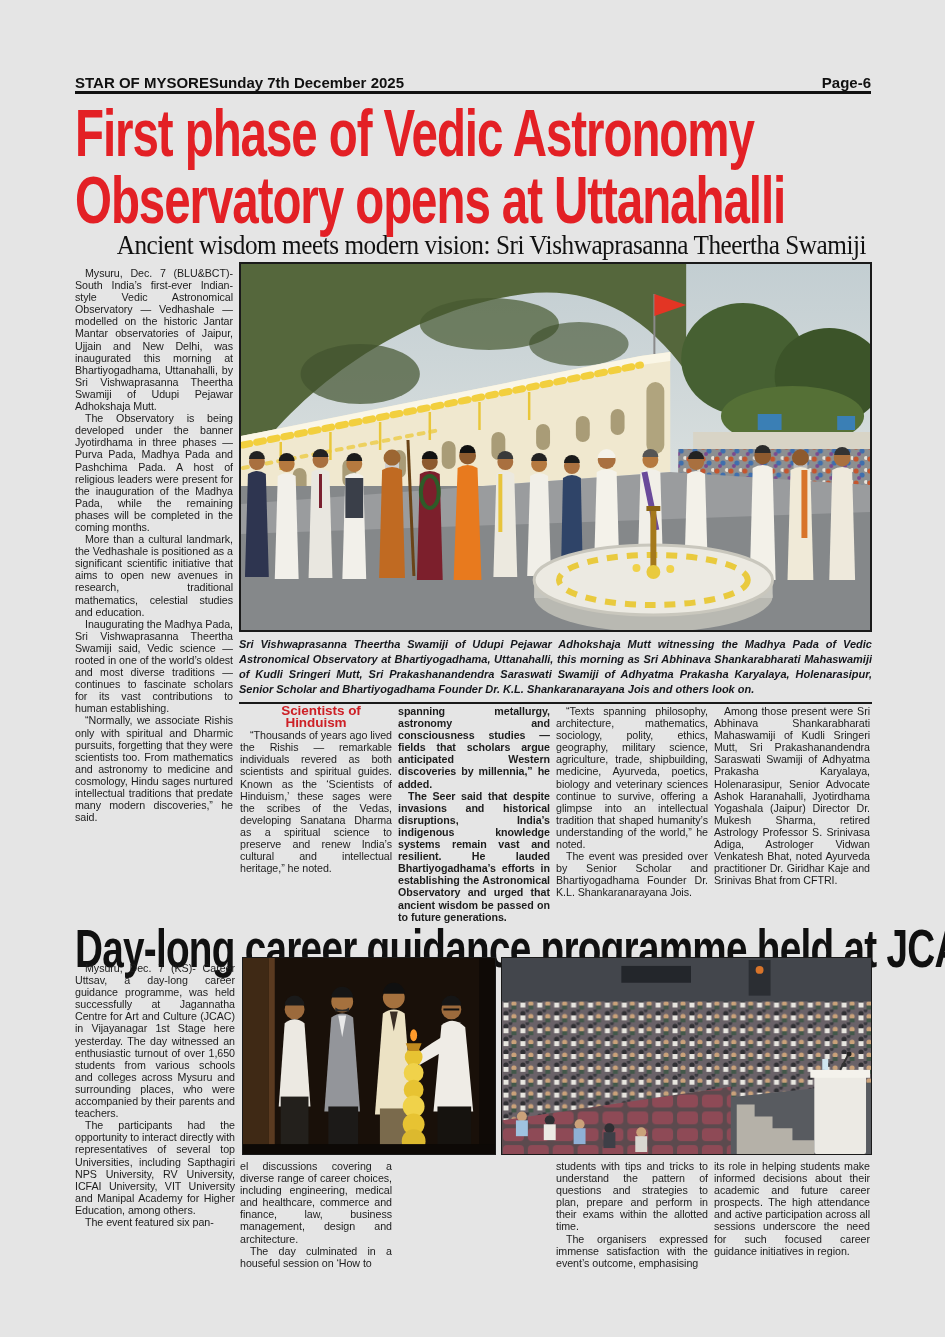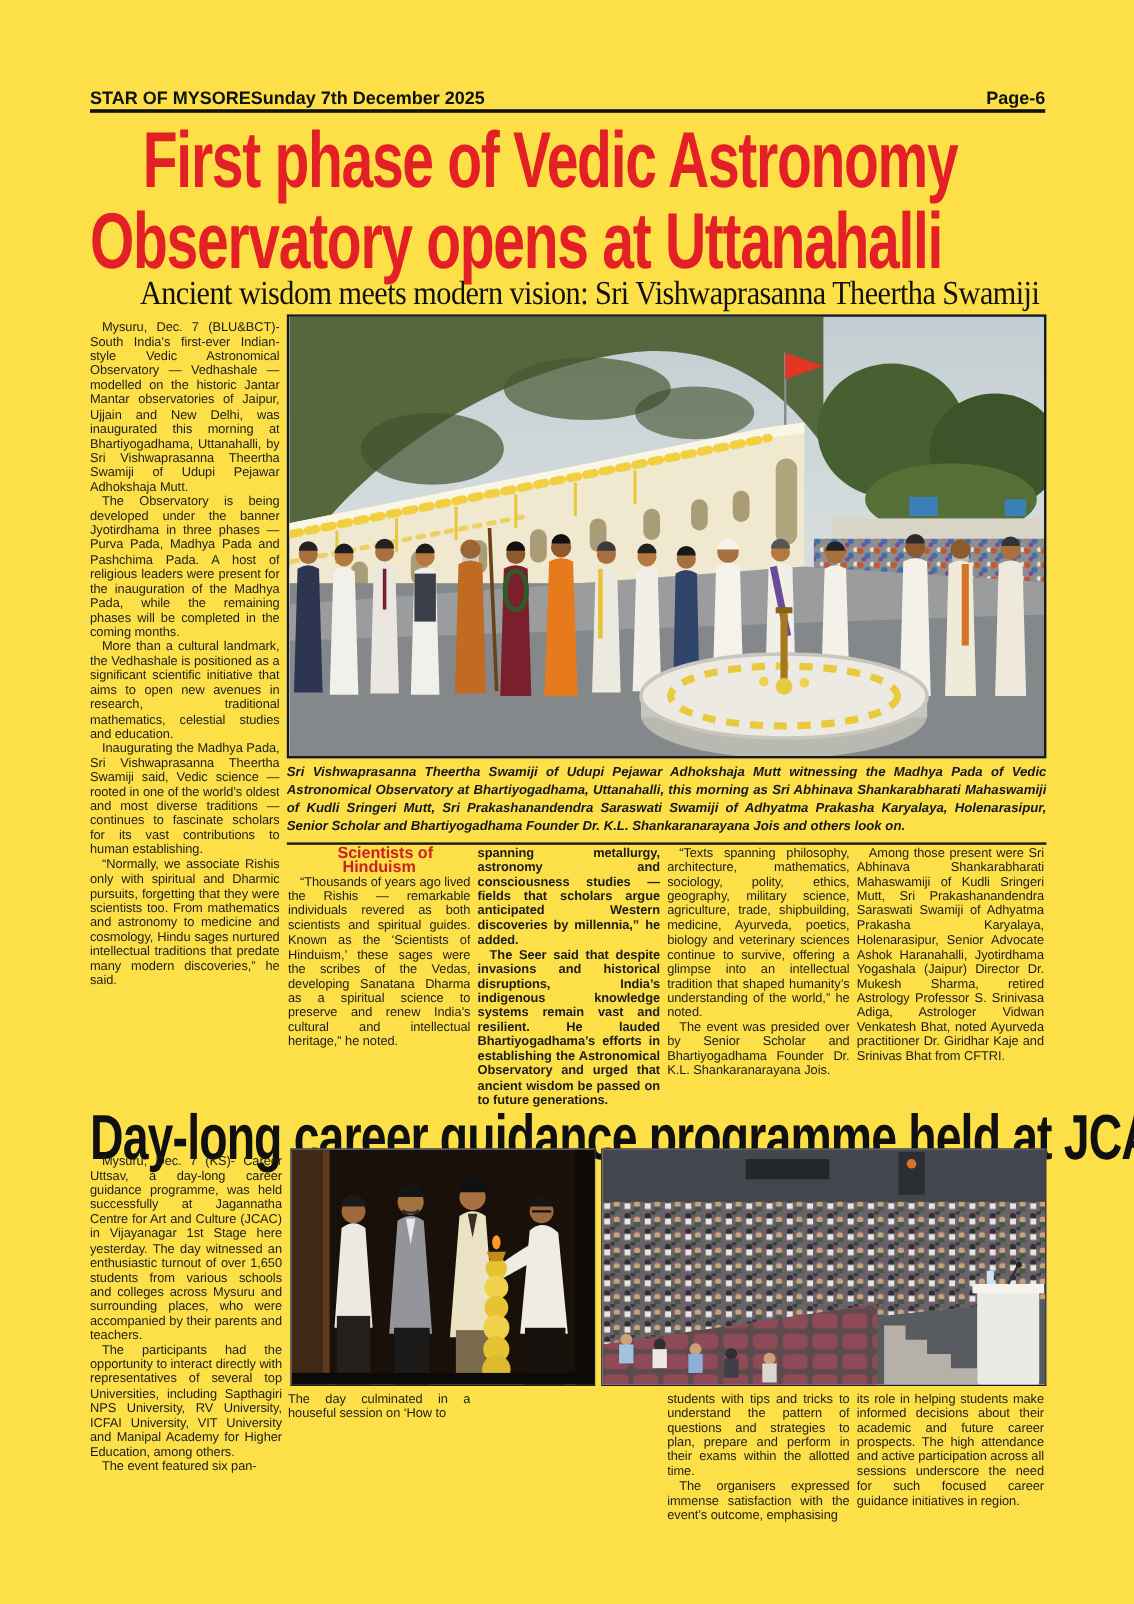--- a/index.html
+++ b/index.html
@@ -1,28 +1,28 @@
 <!DOCTYPE html>
 <html><head>
 <meta charset="utf-8">
 <style>
   html,body{margin:0;padding:0;background:#ffffff;}
-  #page{position:relative;width:945px;height:1337px;background:#fde047;overflow:hidden;
+  #page{position:relative;width:945px;height:1337px;background:#e5e5e5;overflow:hidden;
         font-family:"Liberation Sans",sans-serif;color:#1c1c1c;}
   
   .hdr{position:absolute;left:75px;top:74px;width:796px;display:flex;align-items:baseline;
        font-size:15px;font-weight:bold;color:#111;}
   .hdr .date{}
   .hdr .pg{margin-left:auto;}
   .hdr-rule{position:absolute;left:75px;top:91px;width:796px;height:3px;background:#111;}
   
   .hl1{position:absolute;left:75px;width:796px;white-space:nowrap;
        font-weight:bold;color:#e32025;font-size:66px;letter-spacing:-1.5px;line-height:1;}
   .hl1 span{display:inline-block;transform:scaleX(.72);transform-origin:0 50%;}
-  .hl1.l1{top:100px;margin-left:44px;} .hl1.l2{top:167px;}
+  .hl1.l1{top:100px;} .hl1.l2{top:167px;}
   .subhl{position:absolute;left:75px;top:229px;width:796px;text-align:center;
          font-family:"Liberation Serif",serif;font-size:28px;color:#111;white-space:nowrap;}
   .subhl span{display:inline-block;transform:scaleX(.90);transform-origin:50% 50%;letter-spacing:-0.5px;}
   .hl2{position:absolute;left:75px;top:922px;width:796px;white-space:nowrap;
        font-weight:bold;color:#101010;font-size:53px;letter-spacing:-1px;line-height:1;}
   .hl2 span{display:inline-block;transform:scaleX(.73);transform-origin:0 50%;}
   
   .col{position:absolute;overflow:hidden;text-align:justify;
        font-size:10.7px;line-height:12.1px;letter-spacing:-0.05px;}
   .col p{margin:0;text-indent:10px;}
@@ -365,20 +365,21 @@
         <rect x="314" y="118" width="52" height="80" rx="2" fill="#eceae4"></rect>
         <rect x="310" y="113" width="60" height="8" fill="#f4f2ec"></rect>
         <line x1="340" y1="113" x2="348" y2="98" stroke="#333" stroke-width="2"></line>
         <circle cx="349" cy="97" r="2.5" fill="#222"></circle>
         <rect x="322" y="102" width="6" height="11" fill="#cfe4ef"></rect>
       </g>
     </svg>
   </div>
 
   <div class="col cont a2c2">
+      <p>el discussions covering a diverse range of career choices, including engineering, medical and healthcare, commerce and finance, law, business management, design and architecture.</p>
       <p>The day culminated in a houseful session on ‘How to</p>
     </div>
   <div class="col cont a2c4">
       <p>students with tips and tricks to understand the pattern of questions and strategies to plan, prepare and perform in their exams within the allotted time.</p>
       <p>The organisers expressed immense satisfaction with the event’s outcome, emphasising</p>
     </div>
   <div class="col cont a2c5">
       <p>its role in helping students make informed decisions about their academic and future career prospects. The high attendance and active participation across all sessions underscore the need for such focused career guidance initiatives in region.</p>
     </div>
 

